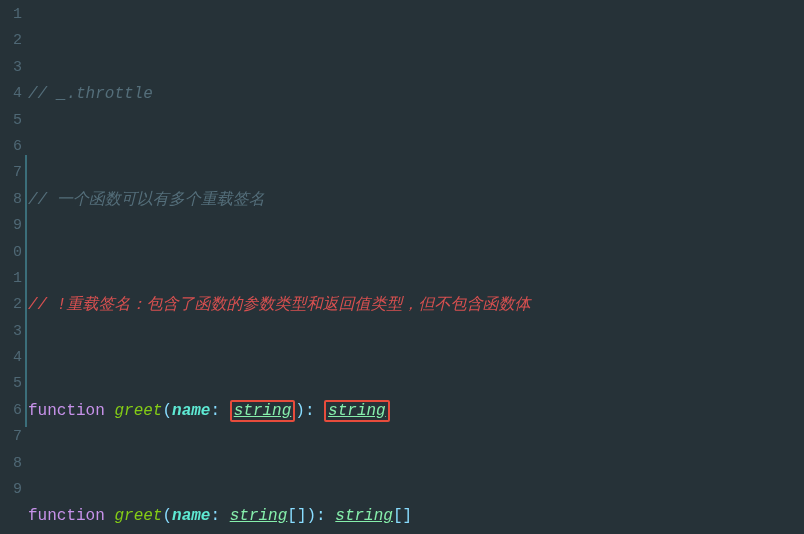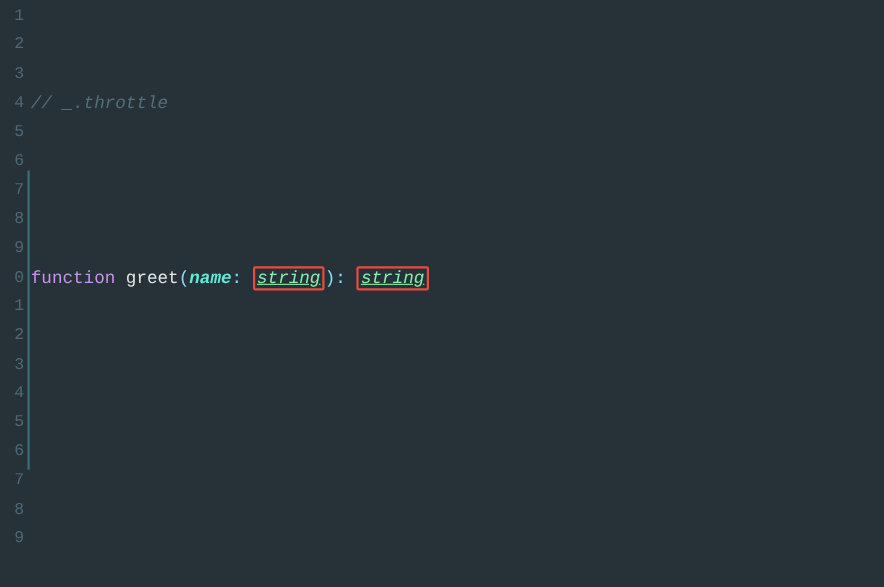--- a/index.html
+++ b/index.html
@@ -50,21 +50,21 @@
     position: relative;
   }
   .line {
     height: 26.4px;
     line-height: 26.4px;
     position: relative;
   }
   .c-comment { color: #546e7a; font-style: italic; }
   .c-redcom  { color: #d85050; font-style: italic; }
   .c-kw      { color: #c792ea; }
-  .c-fn      { color: #e5e5e5; }
+  .c-fn      { color: #84cc16; font-style: italic; }
   .c-param   { color: #5eead4; font-style: italic; font-weight: bold; }
   .c-type    { color: #86efac; font-style: italic; text-decoration: underline; }
   .c-punc    { color: #89ddff; }
   .boxed {
     border: 2px solid #e74c3c;
     padding: 0 2px;
     border-radius: 2px;
   }
 </style>
 </head>
@@ -92,24 +92,27 @@
     <div class="ln">8</div>
     <div class="ln">9</div>
   </div>
   <div class="ruler">
     <div class="bar bar1"></div>
   </div>
   <div class="code">
 
     <div class="line"><span class="c-comment">// _.throttle</span></div>
 
+    <div class="line"><span class="c-comment">// 一个函数可以有多个重载签名</span></div>
 
+    <div class="line"><span class="c-redcom">// !重载签名：包含了函数的参数类型和返回值类型，但不包含函数体</span></div>
 
     <div class="line"><span class="c-kw">function</span> <span class="c-fn">greet</span><span class="c-punc">(</span><span class="c-param">name</span><span class="c-punc">:</span> <span class="c-type boxed">string</span><span class="c-punc">):</span> <span class="c-type boxed">string</span></div>
 
+    <div class="line"><span class="c-kw">function</span> <span class="c-fn">greet</span><span class="c-punc">(</span><span class="c-param">name</span><span class="c-punc">:</span> <span class="c-type">string</span><span class="c-punc">[]):</span> <span class="c-type">string</span><span class="c-punc">[]</span></div>
 
     
 
     
 
     
 
     
 
     

